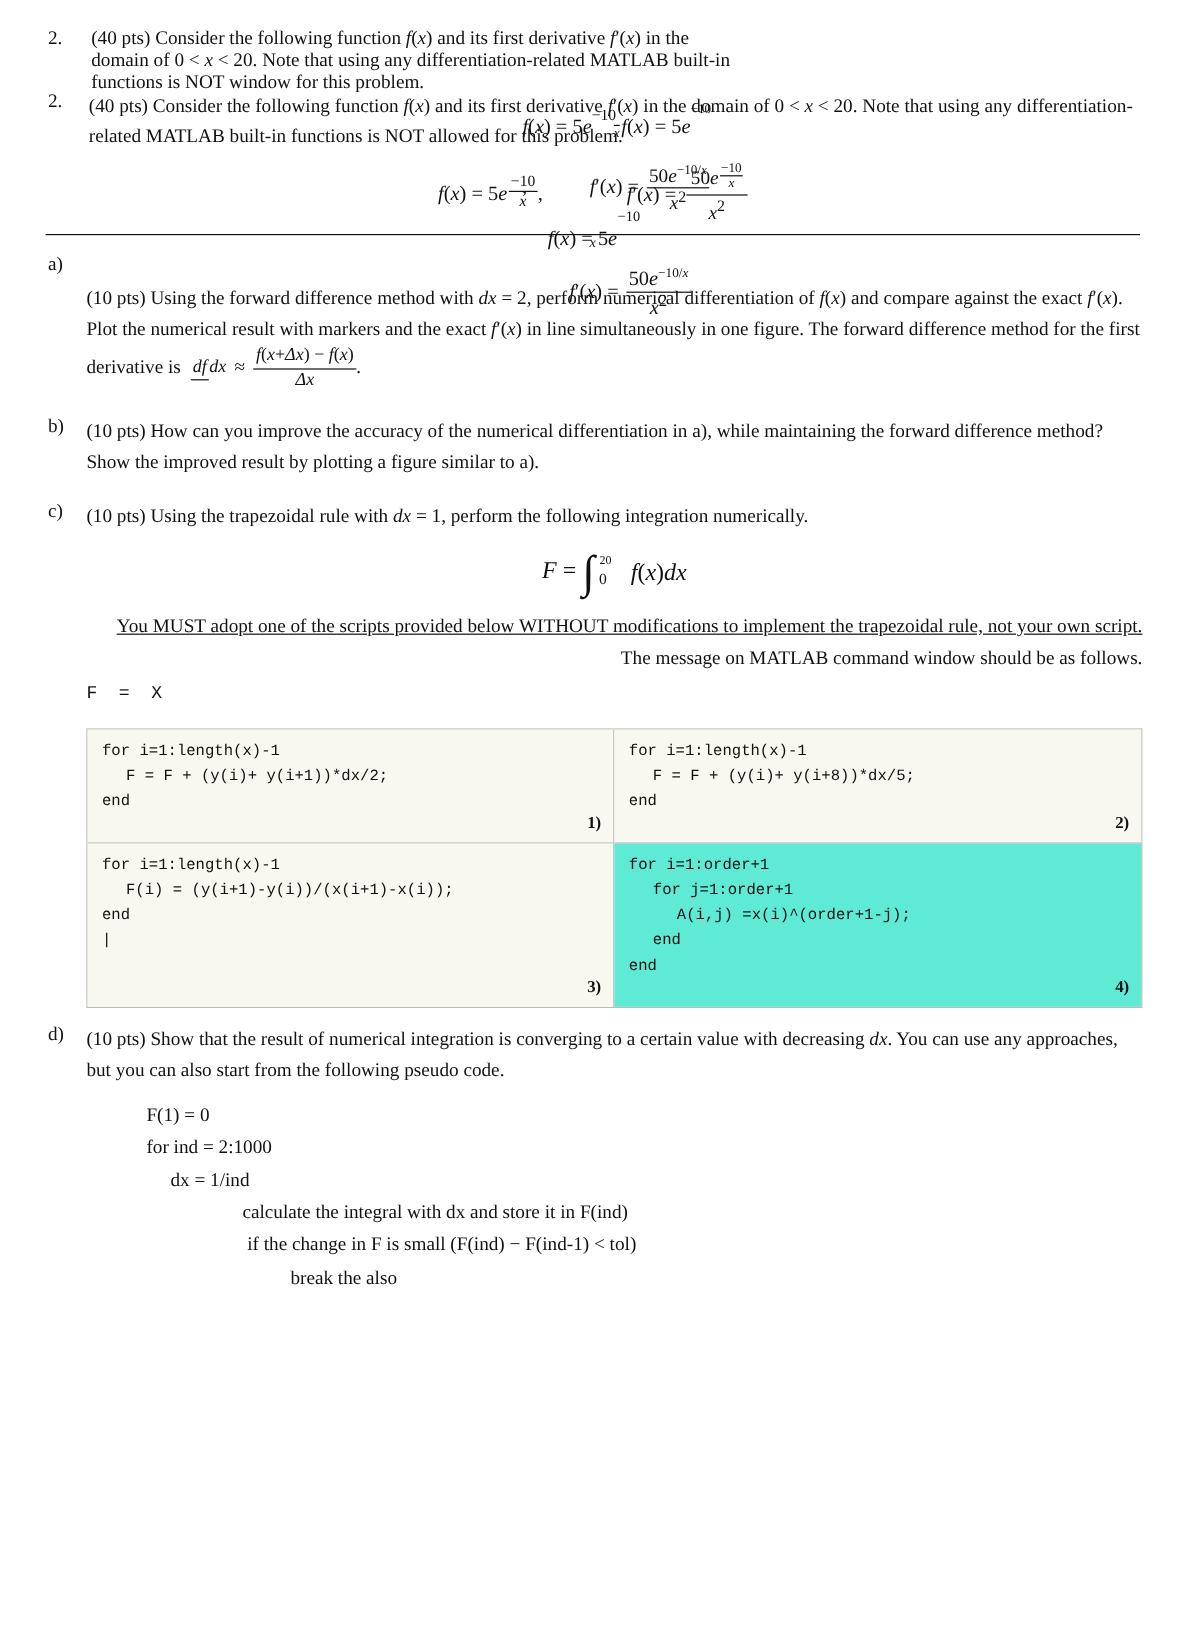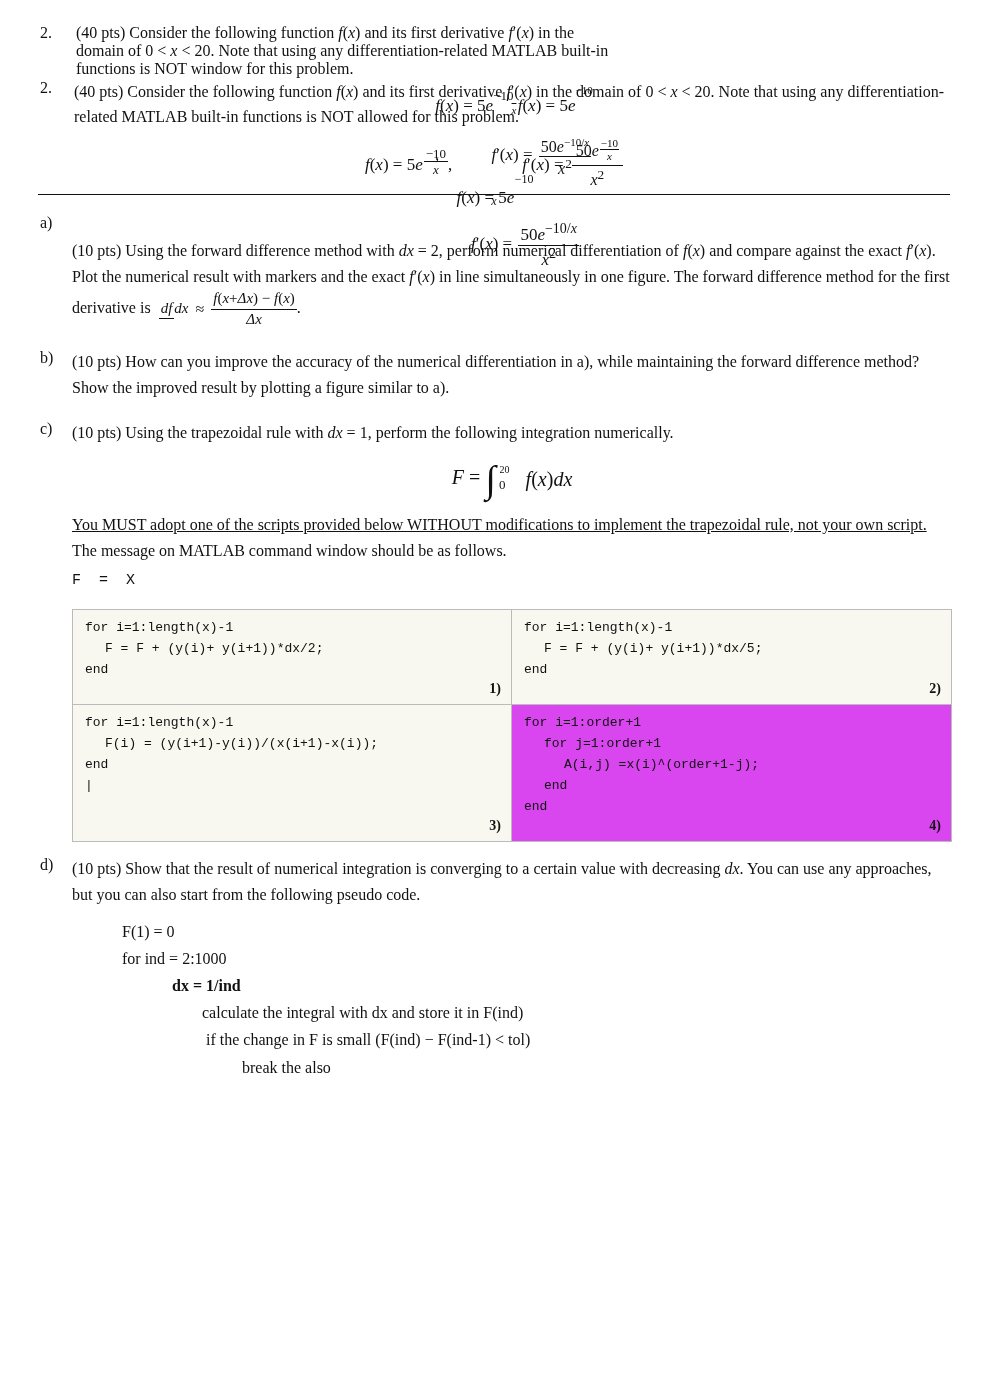--- a/index.html
+++ b/index.html
@@ -77,21 +77,21 @@
   </div>
 </div>
 
 <div style="text-align:center; margin: -10px 0 20px 0; font-size:17px;">
   <span style="margin-right:60px;">
     <em>f</em>(<em>x</em>) = 5<em>e</em><sup style="position:relative; top:-14px; font-size:12px; left:-2px;"> −10<br><span style="font-style:italic; display:block; text-align:center; border-top:1px solid #111; line-height:1;">x</span></sup>
   </span>
   <span>
     <em>f</em>′(<em>x</em>) =
     <span class="frac">
-      <span class="num">50<em>e</em><sup style="font-size:14px;">−10/<em>x</em></sup></span>
+      <span class="num">50<em>e</em><sup style="font-size:11px;">−10/<em>x</em></sup></span>
       <span class="den"><em>x</em><sup>2</sup></span>
     </span>
   </span>
 </div>
 
 <div style="font-size:16px; line-height:1.55;">
 
   
   
 </div>
@@ -167,21 +167,21 @@
         <em>F</em> = 
         <span style="position:relative; display:inline-block; vertical-align:middle;">
           <span style="font-size:38px; line-height:1; vertical-align:middle;">∫</span>
           <span style="position:absolute; top:2px; right:-14px; font-size:10px;">20</span>
           <span style="position:absolute; bottom:2px; right:-10px; font-size:13px;">0</span>
         </span>
         <span style="margin-left:25px; vertical-align:middle;"> <em>f</em>(<em>x</em>)<em>dx</em></span>
       </div>
 
       
-      <div style="line-height:1.6; margin-bottom:6px;">
+      <div style="line-height:1.6; margin-bottom:6px;text-align:right;">
         <span style="text-decoration:underline;">
           You MUST adopt one of the scripts provided below WITHOUT modifications to
           implement the trapezoidal rule, not your own script.
         </span>
         <span>
           The message on MATLAB
           command window should be as follows.
         </span>
       </div>
 
@@ -195,34 +195,34 @@
 
         <div style="border-right:1px solid #bbb; border-bottom:1px solid #bbb; padding:8px 12px 24px 12px; background:#f8f8f0; position:relative; font-family:'Courier New',Courier,monospace; font-size:13px;">
           <div>for i=1:length(x)-1</div>
           <div style="margin-left:20px;">F = F + (y(i)+ y(i+1))*dx/2;</div>
           <div>end</div>
           <div style="position:absolute; bottom:4px; right:10px; font-family:'Times New Roman',serif; font-weight:bold; font-size:14px;">1)</div>
         </div>
 
         <div style="border-bottom:1px solid #bbb; padding:8px 12px 24px 12px; background:#f8f8f0; position:relative; font-family:'Courier New',Courier,monospace; font-size:13px;">
           <div>for i=1:length(x)-1</div>
-          <div style="margin-left:20px;">F = F + (y(i)+ y(i+1))*dx/5;</div>
+          <div style="margin-left:20px;">F = F + (y(i)+ y(i+8))*dx/5;</div>
           <div>end</div>
           <div style="position:absolute; bottom:4px; right:10px; font-family:'Times New Roman',serif; font-weight:bold; font-size:14px;">2)</div>
         </div>
 
         <div style="border-right:1px solid #bbb; padding:8px 12px 24px 12px; background:#f8f8f0; position:relative; font-family:'Courier New',Courier,monospace; font-size:13px;">
           <div>for i=1:length(x)-1</div>
           <div style="margin-left:20px;">F(i) = (y(i+1)-y(i))/(x(i+1)-x(i));</div>
           <div>end</div>
           <div>|</div>
           <div style="position:absolute; bottom:4px; right:10px; font-family:'Times New Roman',serif; font-weight:bold; font-size:14px;">3)</div>
         </div>
 
-        <div style="padding:8px 12px 24px 12px; background:#d946ef; position:relative; font-family:'Courier New',Courier,monospace; font-size:13px;">
+        <div style="padding:8px 12px 24px 12px; background:#5eead4; position:relative; font-family:'Courier New',Courier,monospace; font-size:13px;">
           <div>for i=1:order+1</div>
           <div style="margin-left:20px;">for j=1:order+1</div>
           <div style="margin-left:40px;">A(i,j) =x(i)^(order+1-j);</div>
           <div style="margin-left:20px;">end</div>
           <div>end</div>
           <div style="position:absolute; bottom:4px; right:10px; font-family:'Times New Roman',serif; font-weight:bold; font-size:14px;">4)</div>
         </div>
 
       </div>
       
@@ -234,21 +234,21 @@
     <div style="min-width:26px;">d)</div>
     <div style="line-height:1.6; flex:1;">
       (10 pts) Show that the result of numerical integration is converging to a certain value
       with decreasing <em>dx</em>. You can use any approaches, but you can also start from the
       following pseudo code.
 
       
       <div style="margin-top:10px; margin-left:50px; font-size:16px; line-height:1.7;">
         <div>F(1) = 0</div>
         <div>for ind = 2:1000</div>
-        <div style="margin-left:50px;font-weight:bold;">dx = 1/ind</div>
+        <div style="margin-left:20px;">dx = 1/ind</div>
         <div style="margin-left:80px;">calculate the integral with dx and store it in F(ind)</div>
         <div style="margin-left:84px;">if the change in F is small (F(ind) − F(ind-1) &lt; tol)</div>
         <div style="margin-left:120px;">break the also</div>
       </div>
     </div>
   </div>
 
 </div>
 
 </body></html>

